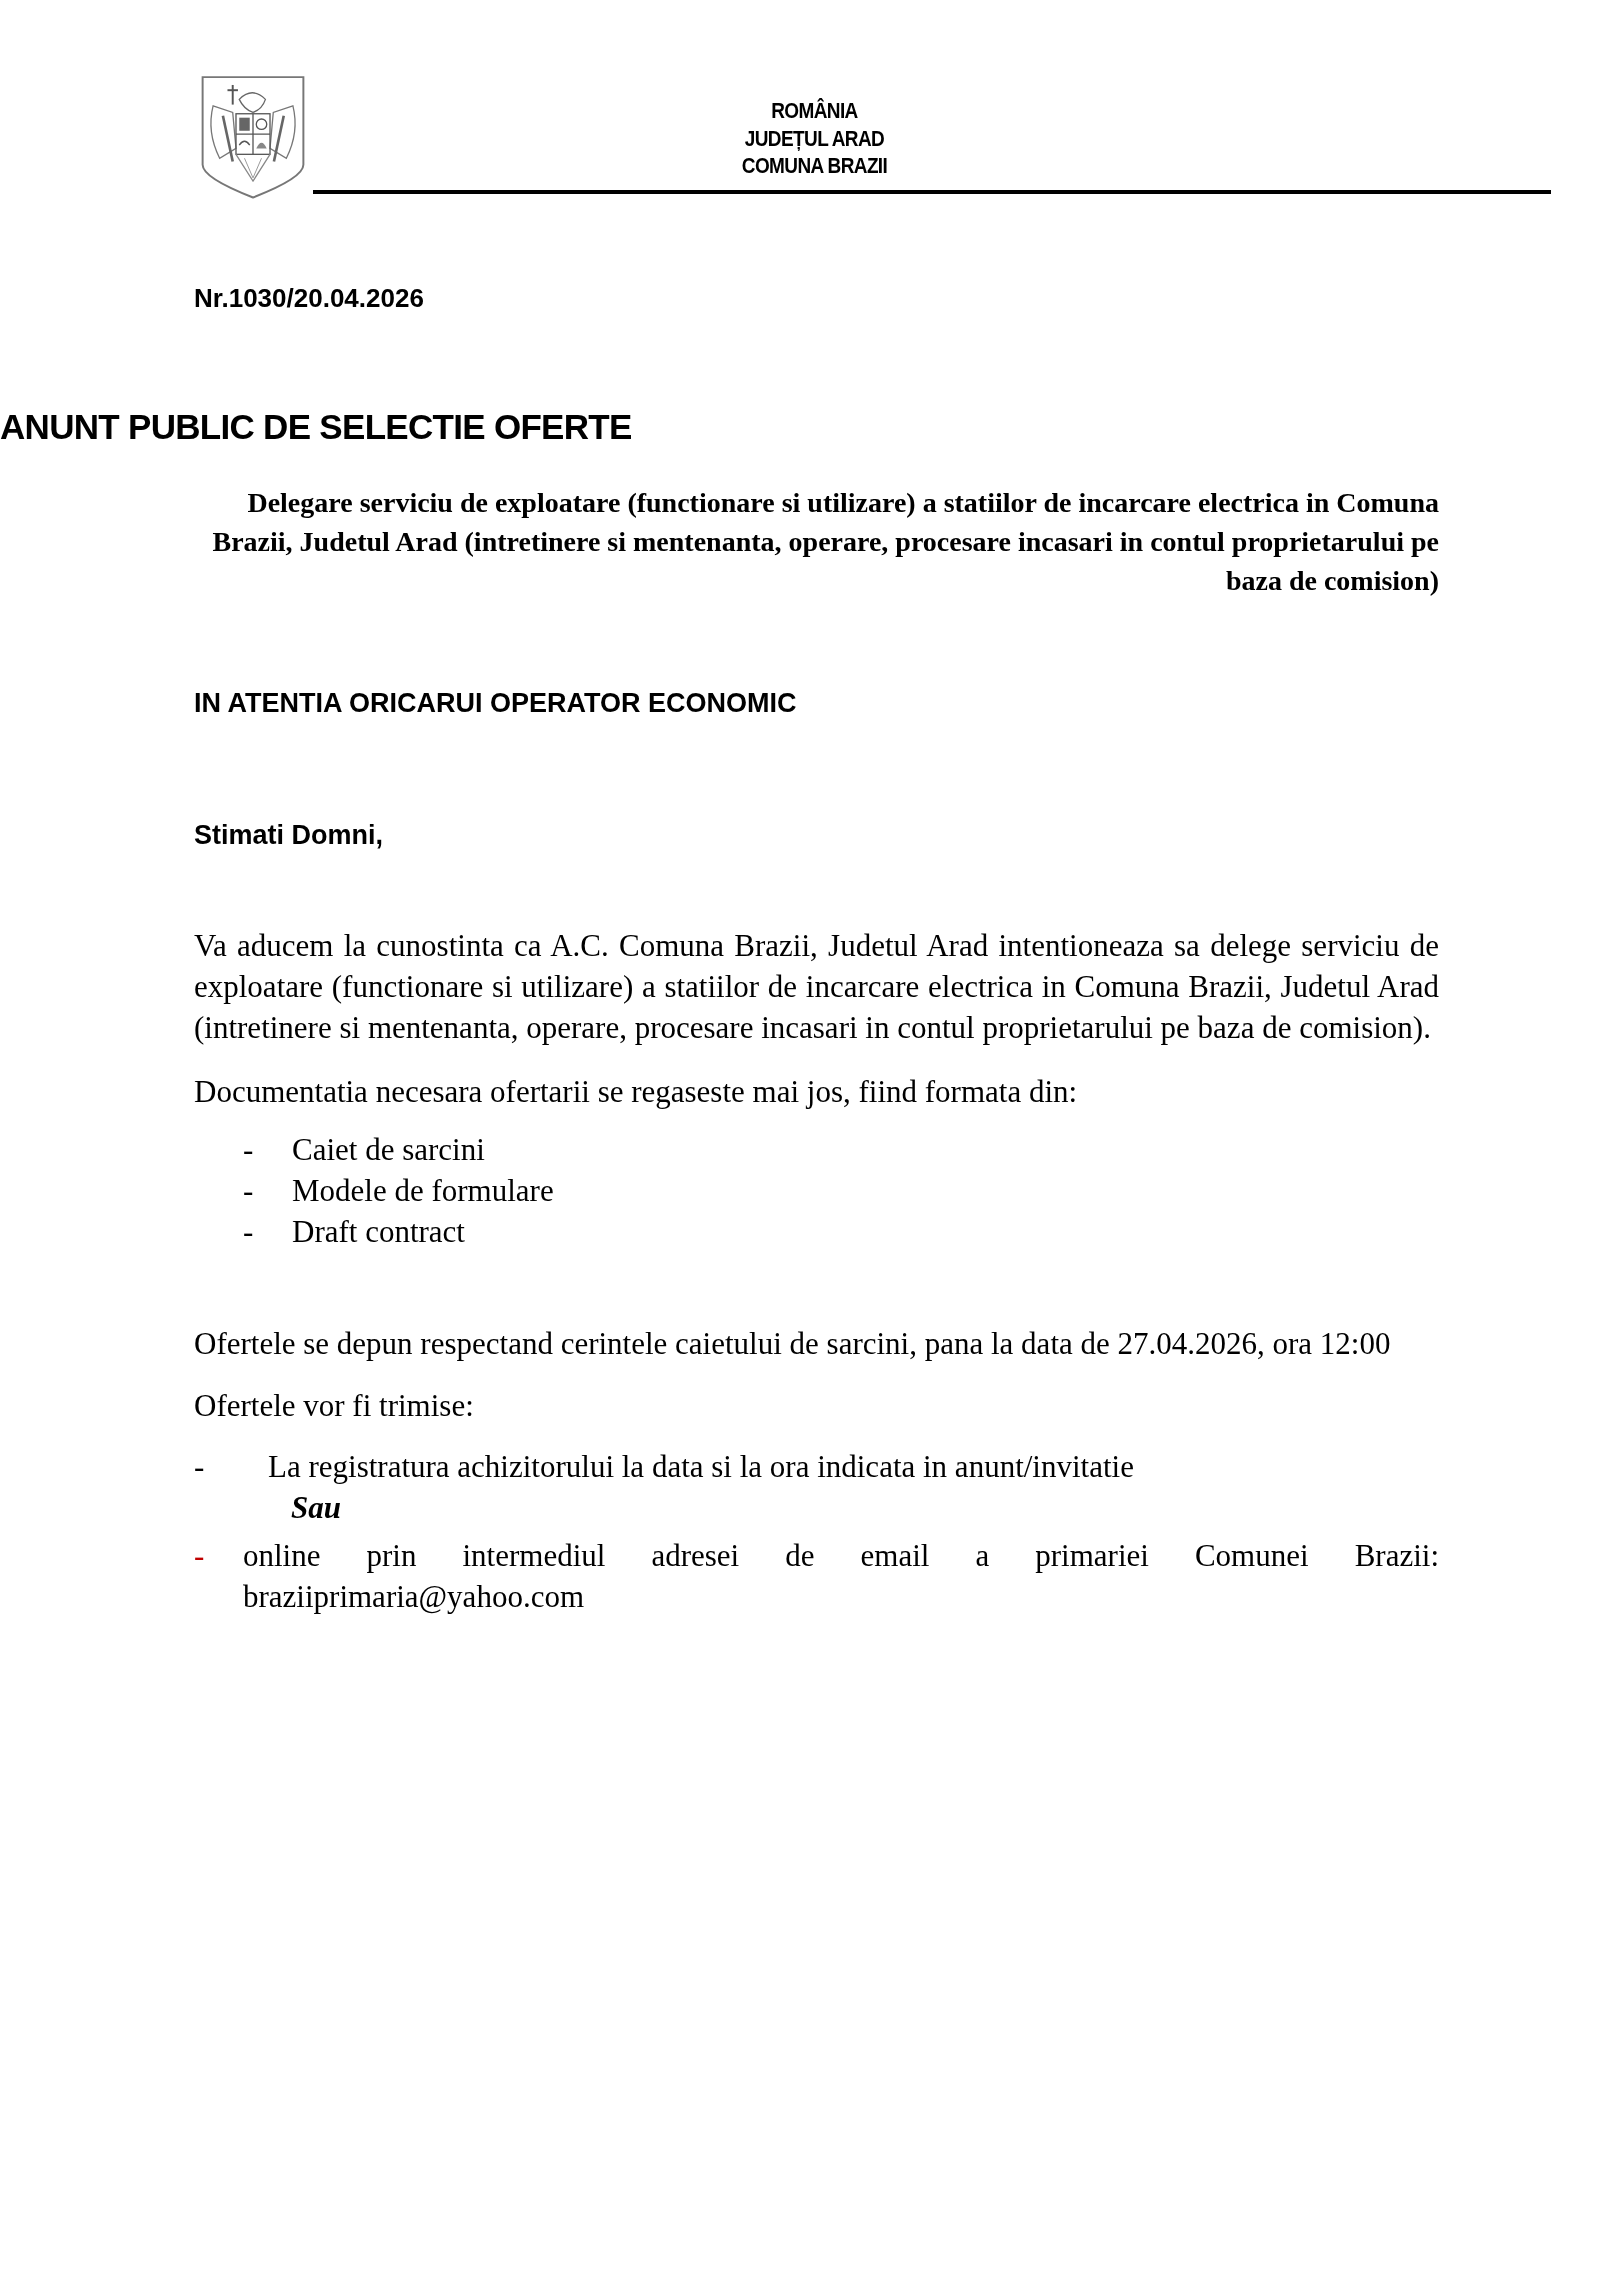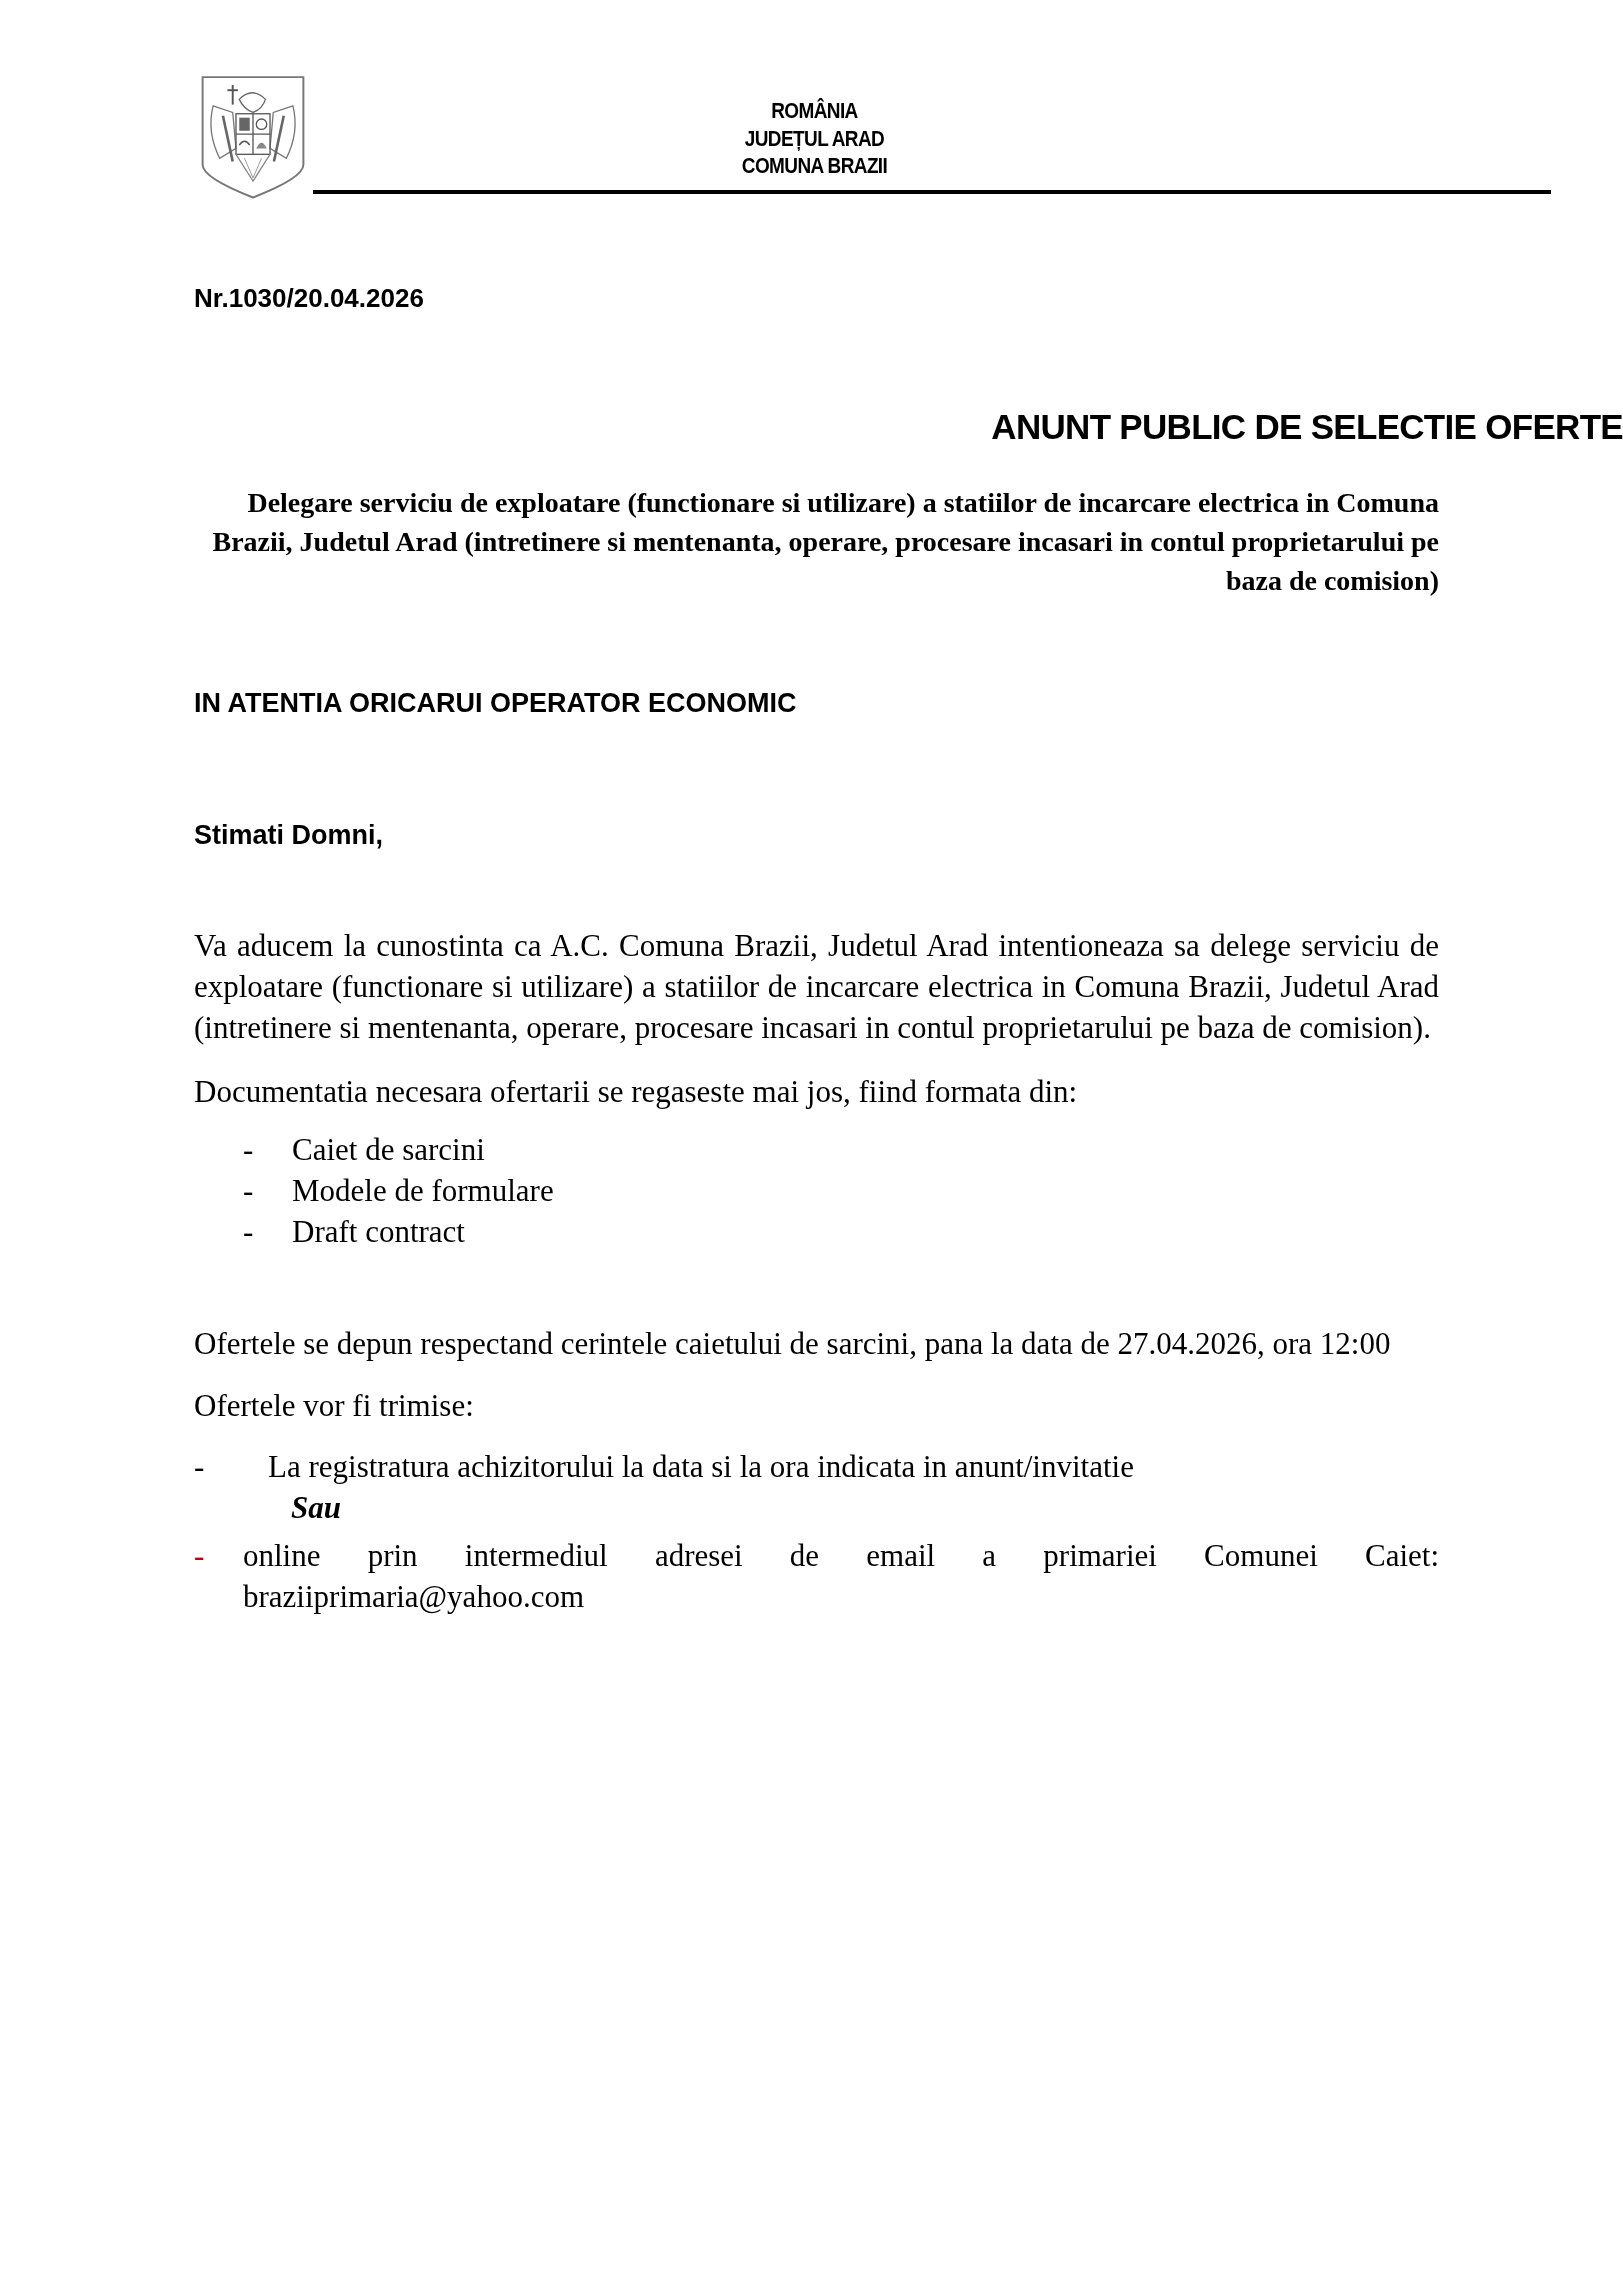--- a/index.html
+++ b/index.html
@@ -3,21 +3,21 @@
 <meta charset="utf-8">
 <style>
   html, body { margin: 0; padding: 0; background: #ffffff; }
   body { width: 1623px; height: 2295px; position: relative; overflow: hidden; color: #000; }
   .abs { position: absolute; }
   .coat { left: 200px; top: 73px; width: 106px; height: 126px; }
   .hdr { left: 641px; width: 347px; text-align: center; font-family: "Liberation Sans", sans-serif; font-weight: bold; font-size: 21.6px; letter-spacing: -0.7px; transform: scaleX(0.88); line-height: 26px; }
   .rule { left: 313px; top: 190px; width: 1238px; height: 3.9px; background: #000; }
   .sans-b { font-family: "Liberation Sans", sans-serif; font-weight: bold; text-align: right; }
   .nr { left: 194px; top: 283px; font-size: 26px; }
-  .title { left: 0; width: 1623px; text-align: right; top: 407px; font-size: 35px; letter-spacing: -0.7px; }
+  .title { left: 0; width: 1623px; text-align: left; top: 407px; font-size: 35px; letter-spacing: -0.7px; }
   .subtitle { left: 194px; width: 1245px; top: 483px; font-family: "Liberation Serif", serif; font-weight: bold; font-size: 28px; line-height: 39px; text-align: right; }
   .attn { left: 194px; top: 688px; font-size: 27px; }
   .greet { left: 194px; top: 820px; font-size: 27px; }
   .body { font-family: "Liberation Serif", serif; font-size: 31px; line-height: 41px; }
   .p1 { left: 194px; width: 1245px; top: 878px; text-align: justify; text-align-last: left; margin-top: 47px; }
   .p2 { left: 194px; top: 1071px; }
   .docs { left: 194px; top: 1129px; margin: 0; padding: 0; list-style: none; }
   .docs li { position: relative; padding-left: 98px; height: 41px; }
   .docs .dash { position: absolute; left: 49px; top: 0; }
   .p3 { left: 194px; width: 1245px; top: 1283px; text-align: justify; text-align-last: left; margin-top: 40px; }
@@ -97,16 +97,16 @@
 
 <div class="body opt opt1">
   <span class="dash">-</span>
   <span class="txt">La registratura achizitorului  la data si la ora indicata in anunt/invitatie</span>
 </div>
 
 <div class="abs body sau">Sau</div>
 
 <div class="body opt opt2">
   <span class="dash">-</span>
-  <span class="line1">online    prin    intermediul    adresei    de    email    a    primariei    Comunei    Caiet:</span>
+  <span class="line1">online    prin    intermediul    adresei    de    email    a    primariei    Comunei    Brazii:</span>
   <span class="line2">braziiprimaria@yahoo.com</span>
 </div>
 
 
 </body></html>

